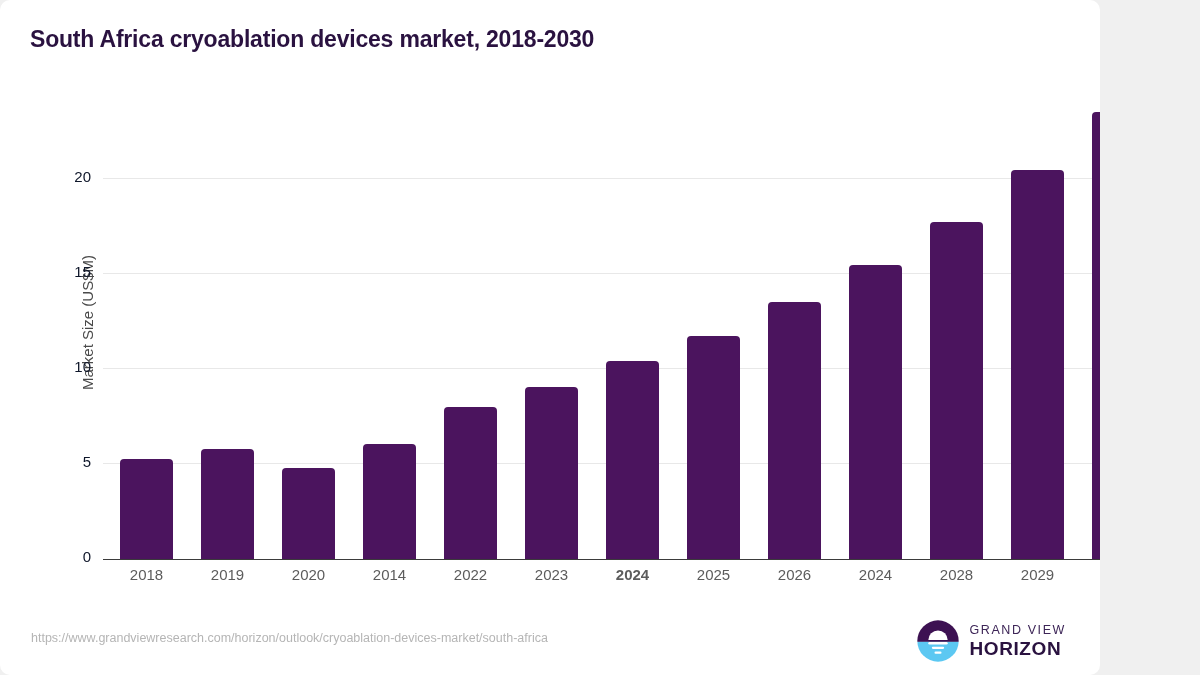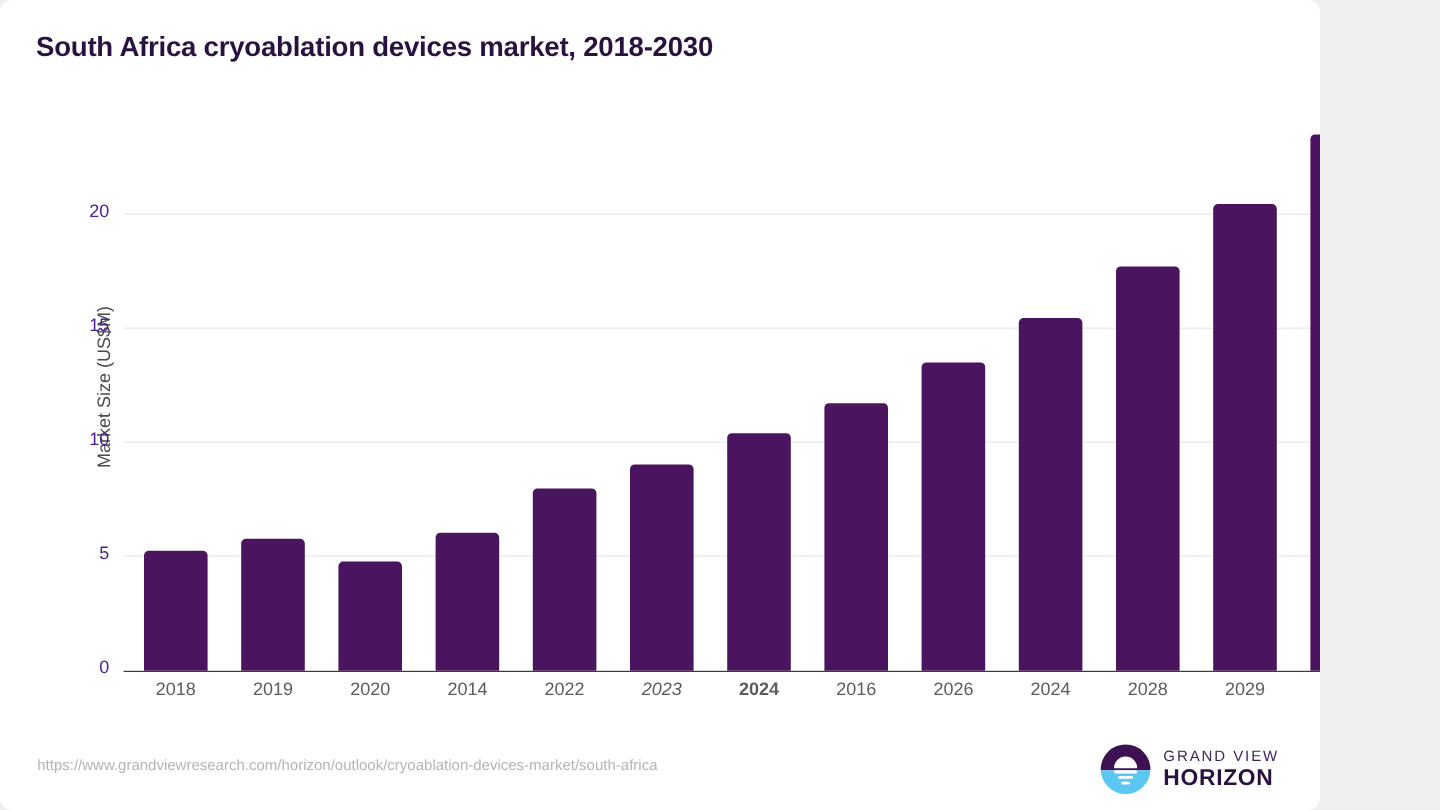--- a/index.html
+++ b/index.html
@@ -46,21 +46,21 @@
     left: 0; width: 1057px;
     height: 1.5px;
     background: #3b3b3b;
     bottom: 0;
   }
 
   .y-tick-label {
     position: absolute;
     right: 1116px;      
     font-size: 15px;
-    color: #4c1d95;
+    color: #0f172a;
     text-align: right;
     white-space: nowrap;
   }
 
   #y-axis-title {
     position: absolute;
     left: -24px;
     top: 300px;
     font-size: 15px;
     color: #4a4a4a;
@@ -159,23 +159,23 @@
         <div class="y-tick-label" style="left: -62px; width: 50px; top: 268px;">10</div>
         <div class="y-tick-label" style="left: -62px; width: 50px; top: 173px;">15</div>
         <div class="y-tick-label" style="left: -62px; width: 50px; top: 78px;">20</div>
       </div>
     <div id="xlabels">
         <div class="x-tick-label" style="left: 17px;">2018</div>
         <div class="x-tick-label" style="left: 98px;">2019</div>
         <div class="x-tick-label" style="left: 179px;">2020</div>
         <div class="x-tick-label" style="left: 260px;">2014</div>
         <div class="x-tick-label" style="left: 341px;">2022</div>
-        <div class="x-tick-label" style="left: 422px; font-style: italic;">2023</div>
+        <div class="x-tick-label" style="left: 422px;">2023</div>
         <div class="x-tick-label" style="left: 503px; font-weight: bold;">2024</div>
-        <div class="x-tick-label" style="left: 584px;">2016</div>
+        <div class="x-tick-label" style="left: 584px;">2025</div>
         <div class="x-tick-label" style="left: 665px;">2026</div>
         <div class="x-tick-label" style="left: 746px;">2024</div>
         <div class="x-tick-label" style="left: 827px;">2028</div>
         <div class="x-tick-label" style="left: 908px;">2029</div>
         <div class="x-tick-label" style="left: 989px;">2030</div>
       </div>
   </div>
 
   <div id="logo">
     <svg id="logo-mark" viewBox="0 0 100 100">

